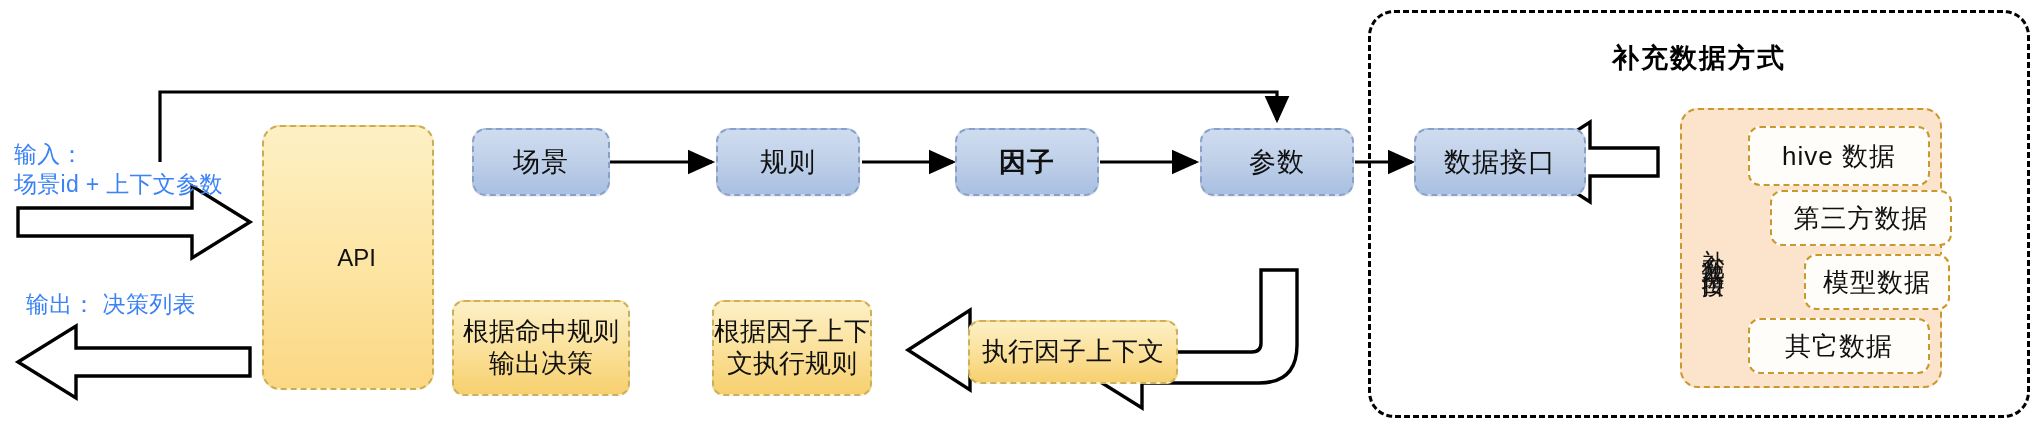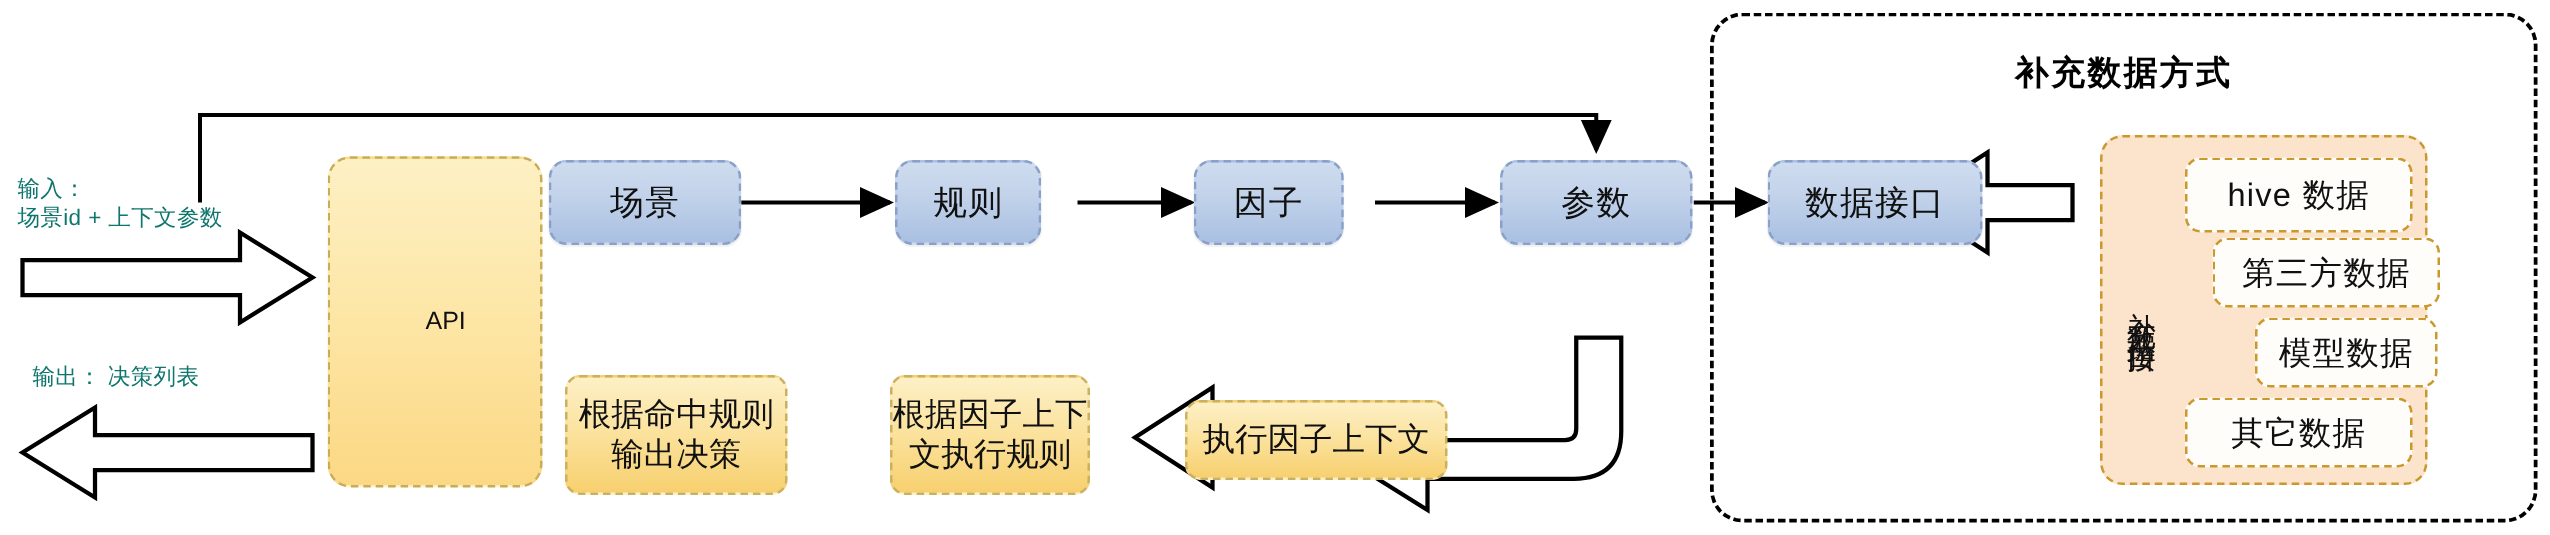--- a/index.html
+++ b/index.html
@@ -7,22 +7,22 @@
   #canvas{
     position:relative;
     width:2040px;height:428px;
     background:#ffffff;
     overflow:hidden;
   }
   .abs{position:absolute;box-sizing:border-box;}
 
   
   .plain-text{
-    color:#0f766e;
-    font-size:18px;
+    color:#3b82f6;
+    font-size:23px;
     line-height:1.30;
     white-space:pre;
     font-weight:400;
     letter-spacing:0.3px;
   }
 
   
   .blue-box{
     border:2px dashed #8aa0c8;
     border-radius:14px;
@@ -33,21 +33,21 @@
     letter-spacing:1px;
     box-shadow:0 1px 1px rgba(0,0,0,.06);
   }
 
   
   .api-box{
     border:2px dashed #c9ad56;
     border-radius:18px;
     background:linear-gradient(to bottom,#fdf0c4 0%,#fde7a8 45%,#fbd884 100%);
     display:flex;align-items:center;justify-content:center;
-    color:#101010;font-size:20px;padding-left:17px;
+    color:#101010;font-size:24px;padding-left:17px;
   }
 
   
   .yellow-box{
     border:2px dashed #cbb05f;
     border-radius:12px;
     background:linear-gradient(to bottom,#fdf0c6 0%,#fbe3a0 45%,#f7d06f 100%);
     display:flex;align-items:center;justify-content:center;
     text-align:center;
     color:#101010;font-size:26px;
@@ -146,29 +146,29 @@
 
   <div class="abs plain-text" style="left:14px;top:140px;width:330px;">输入：
 场景id + 上下文参数</div>
 
   <div class="abs plain-text" style="left:26px;top:290px;width:330px;">输出： 决策列表</div>
 
   <div class="abs api-box" style="left:262px;top:125px;width:172px;height:265px;">
     <span>API</span>
   </div>
 
-  <div class="abs blue-box" style="left:439px;top:128px;width:154px;height:68px;">
+  <div class="abs blue-box" style="left:472px;top:128px;width:138px;height:68px;">
     <span>场景</span>
   </div>
 
-  <div class="abs blue-box" style="left:716px;top:128px;width:117px;height:68px;">
+  <div class="abs blue-box" style="left:716px;top:128px;width:144px;height:68px;">
     <span>规则</span>
   </div>
 
-  <div class="abs blue-box" style="left:955px;top:128px;width:120px;height:68px;">
+  <div class="abs blue-box" style="left:955px;top:128px;width:144px;height:68px;font-weight:bold;">
     <span>因子</span>
   </div>
 
   <div class="abs blue-box" style="left:1200px;top:128px;width:154px;height:68px;">
     <span>参数</span>
   </div>
 
   <div class="abs blue-box" style="left:1414px;top:128px;width:172px;height:68px;">
     <span>数据接口</span>
   </div>
@@ -176,21 +176,21 @@
   <div class="abs yellow-box" style="left:452px;top:300px;width:178px;height:96px;">
     <span>根据命中规则
 输出决策</span>
   </div>
 
   <div class="abs yellow-box" style="left:712px;top:300px;width:160px;height:96px;">
     <span>根据因子上下
 文执行规则</span>
   </div>
 
-  <div class="abs yellow-box" style="left:948px;top:320px;width:210px;height:64px;">
+  <div class="abs yellow-box" style="left:968px;top:320px;width:210px;height:64px;">
     <span>执行因子上下文</span>
   </div>
 
   <div class="abs dashed-container" style="left:1368px;top:10px;width:662px;height:408px;"></div>
 
   <div class="abs panel-title" style="left:1368px;top:40px;width:662px;">补充数据方式</div>
 
   <div class="abs orange-panel" style="left:1680px;top:108px;width:262px;height:280px;"></div>
 
   <div class="abs vert-label" style="left:1690px;top:130px;width:46px;height:238px;">补充数据接口</div>

